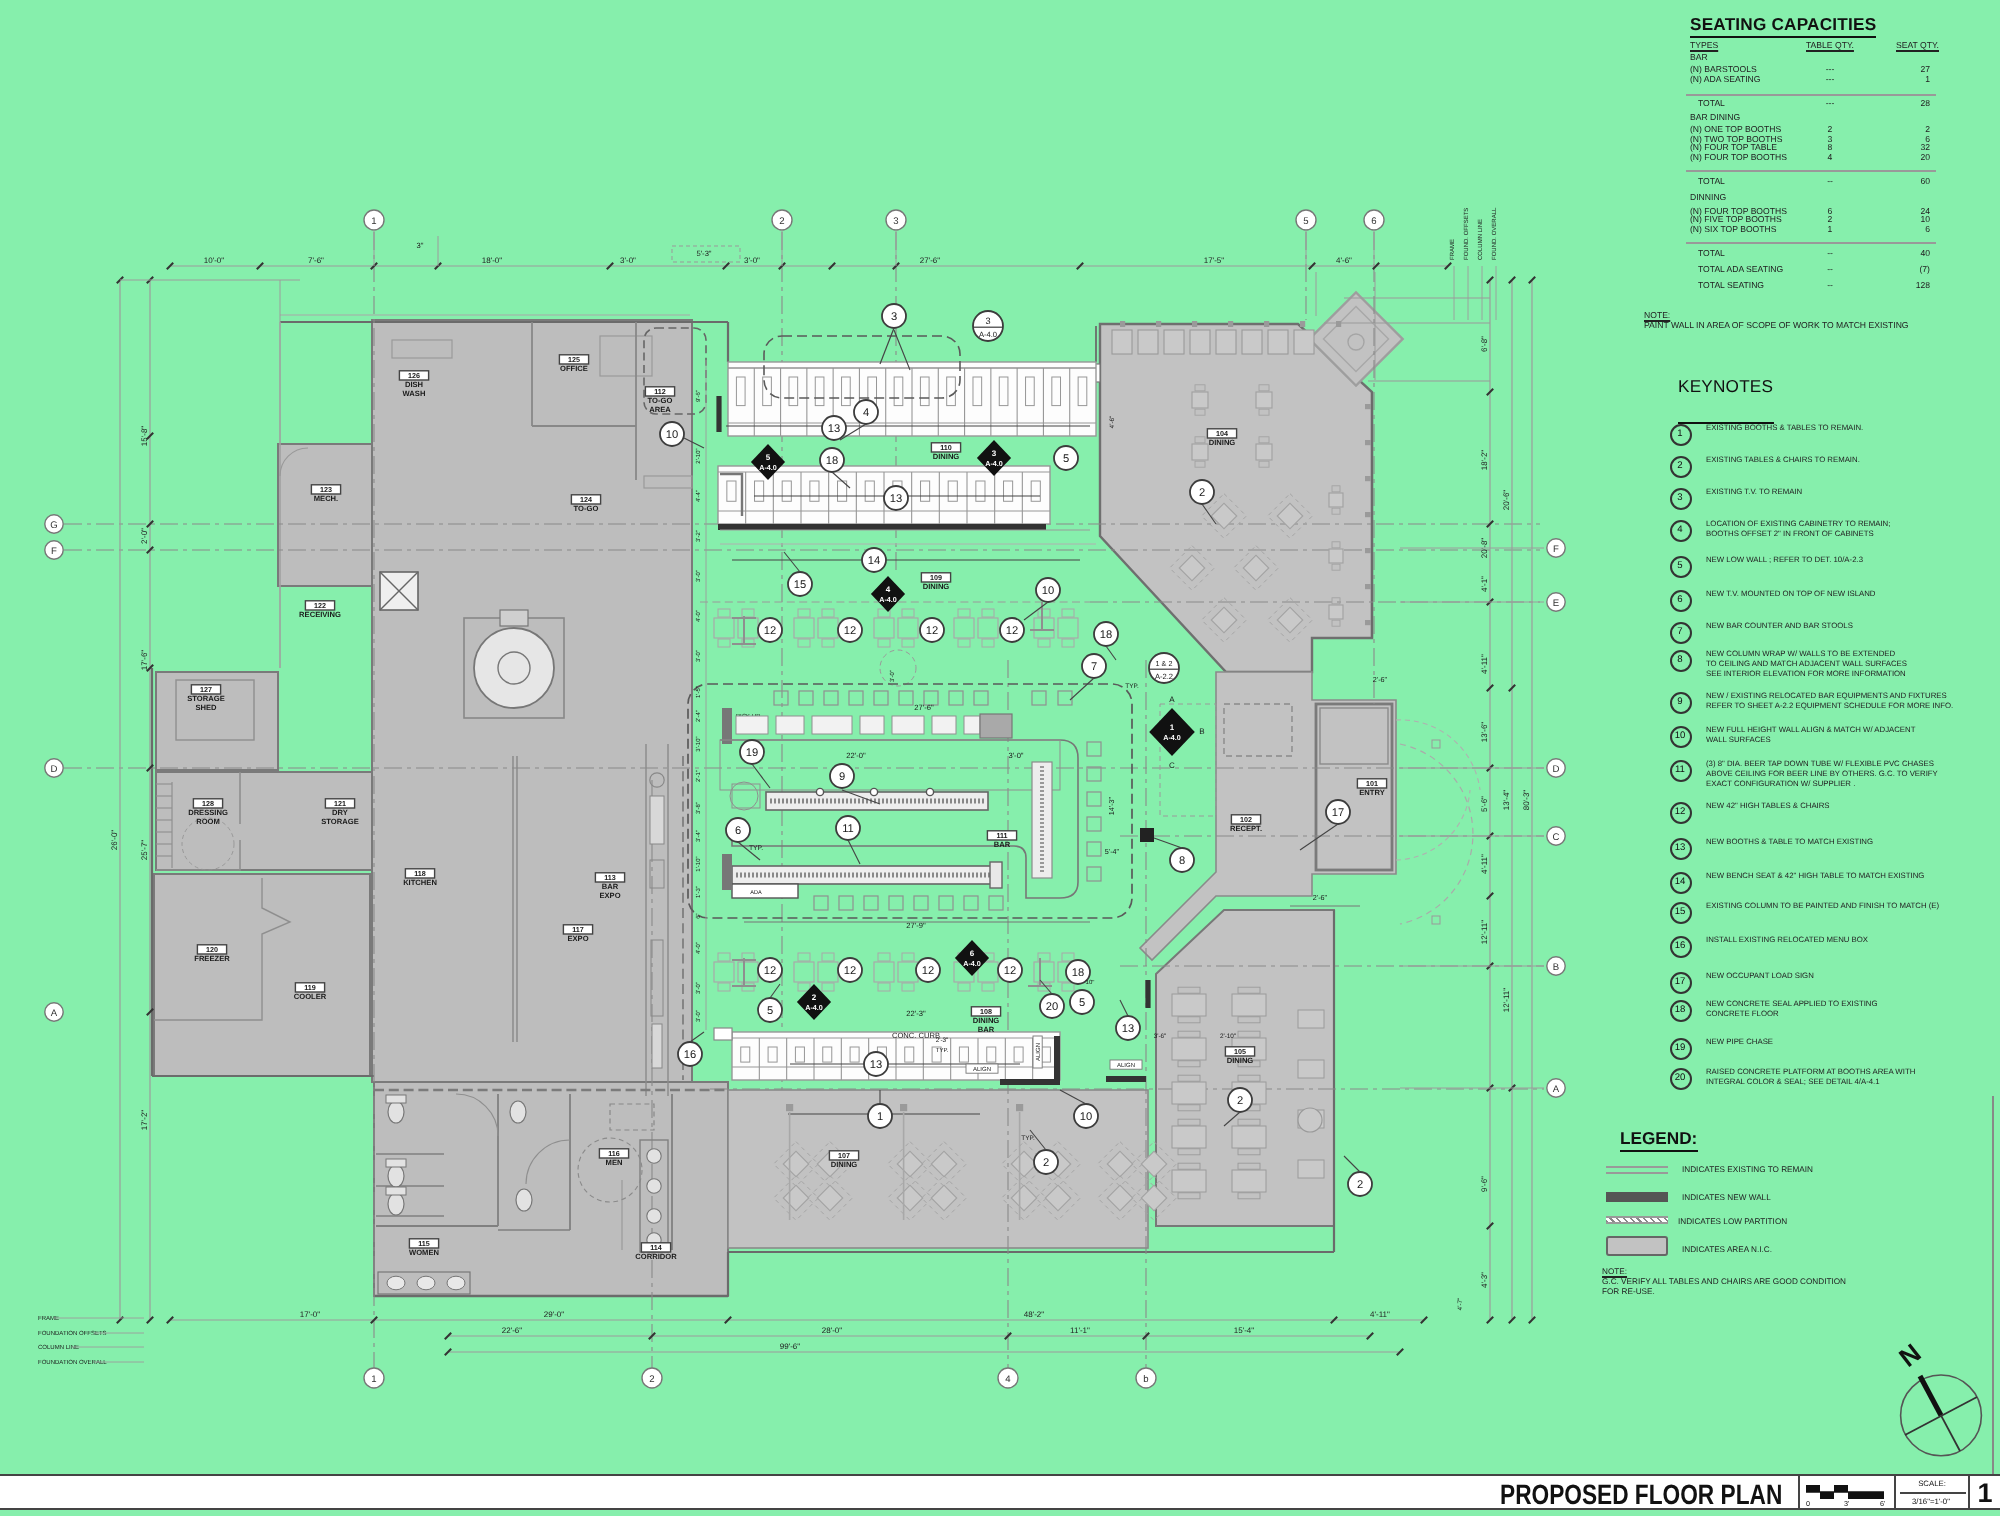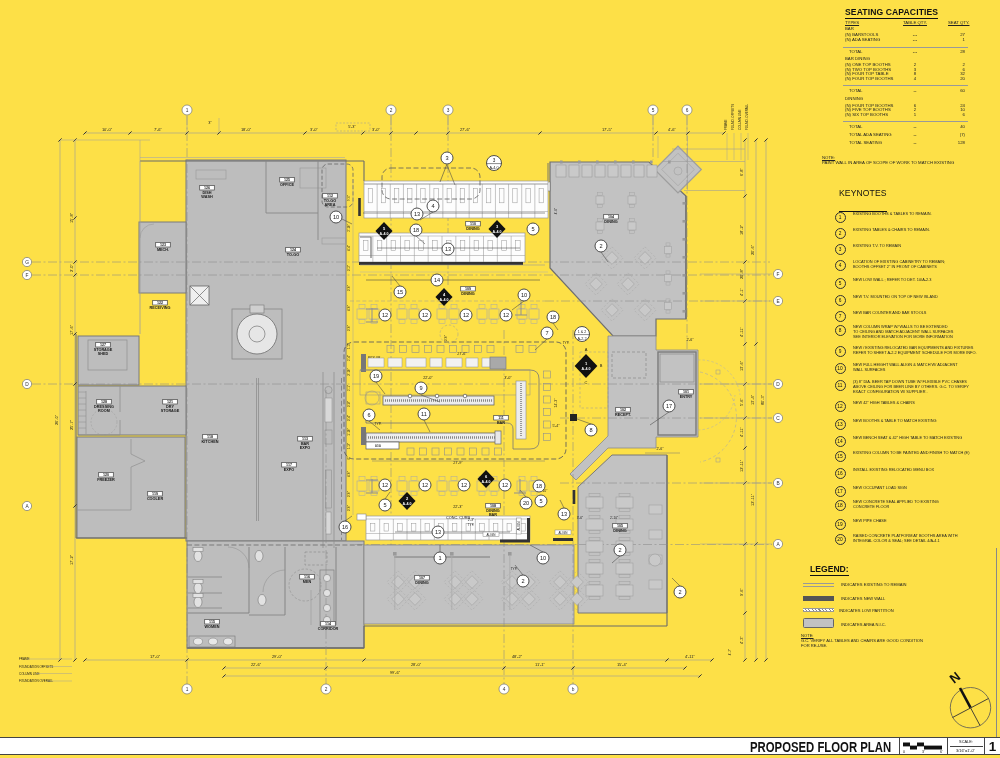--- a/index.html
+++ b/index.html
@@ -1,15 +1,15 @@
 <!DOCTYPE html>
 <html><head><meta charset="utf-8"><style>
 html,body{margin:0;padding:0;background:#fff;}
 *{box-sizing:border-box;font-family:"Liberation Sans",sans-serif;}
-.page{position:relative;width:1000px;height:758px;background:#fde047;overflow:hidden;}
+.page{position:relative;width:1000px;height:758px;background:#86efac;overflow:hidden;}
 </style></head><body>
 <div class="page">
 <svg width="1000" height="758" viewBox="0 0 1000 758">
 
 <rect x="186" y="160" width="160" height="381" fill="#bdbdbd" stroke="#7a7a7a" stroke-width="1"></rect>
 
 <rect x="139" y="222" width="47" height="71" fill="#bdbdbd" stroke="#7a7a7a" stroke-width="1"></rect>
 
 <rect x="78" y="336" width="61" height="49" fill="#bdbdbd" stroke="#7a7a7a" stroke-width="1"></rect>
 

